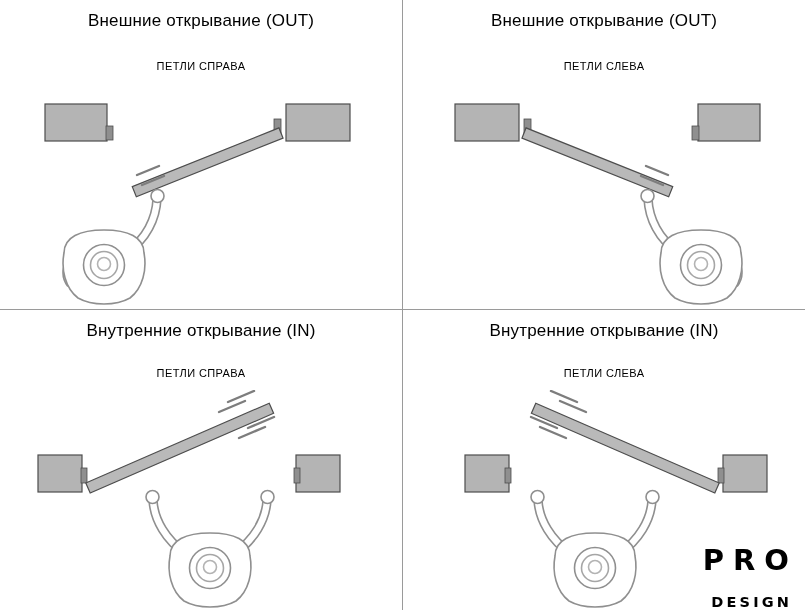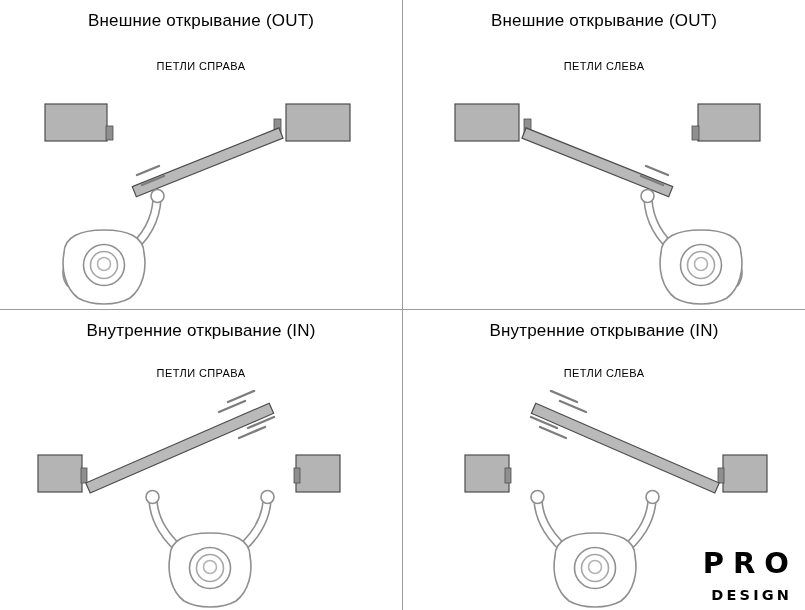--- a/index.html
+++ b/index.html
@@ -10,23 +10,23 @@
   .q-tr{border-bottom:1px solid #9a9a9a;}
   .q-bl{border-right:1px solid #9a9a9a;}
   .q-title{text-align:center;font-size:17px;margin-top:11px;letter-spacing:.2px;}
   .q-subtitle{text-align:center;font-size:11px;margin-top:29px;letter-spacing:.4px;}
   .q-bottom .q-subtitle{margin-top:26px;}
   svg.diagram{position:absolute;left:0;bottom:0;width:402px;height:220px;display:block;}
   .wall{fill:#b4b4b4;stroke:#4d4d4d;stroke-width:1.2;}
   .door{fill:#b9b9b9;stroke:#4d4d4d;stroke-width:1.2;}
   .jamb{fill:#8f8f8f;stroke:#4d4d4d;stroke-width:.8;}
   .ticks path{stroke:#7d7d7d;stroke-width:2.4;fill:none;stroke-linecap:round;}
-  .logo{position:absolute;right:16px;bottom:8px;text-align:right;line-height:1;}
+  .logo{position:absolute;right:16px;bottom:1px;text-align:right;line-height:1;}
   .logo-line1{font-family:"DejaVu Sans",sans-serif;font-weight:bold;font-size:29px;letter-spacing:9px;margin-right:-9px;}
-  .logo-line2{font-family:"DejaVu Sans",sans-serif;font-weight:bold;font-size:14.5px;letter-spacing:3.2px;margin-right:-3.2px;margin-top:10px;}
+  .logo-line2{font-family:"DejaVu Sans",sans-serif;font-weight:bold;font-size:14.5px;letter-spacing:3.2px;margin-right:-3.2px;margin-top:20px;}
 </style>
 </head>
 <body>
 
 <svg width="0" height="0" style="position:absolute" aria-hidden="true">
   <defs>
     <g id="person-reach" stroke="#8f8f8f" stroke-width="1.6" fill="#ffffff">
       <path d="M24,-14 C42,-26 52,-46 53,-66" fill="none" stroke-width="9.5"></path>
       <path d="M24,-14 C42,-26 52,-46 53,-66" fill="none" stroke="#ffffff" stroke-width="6.3"></path>
       <circle cx="53.5" cy="-69" r="6.5"></circle>

